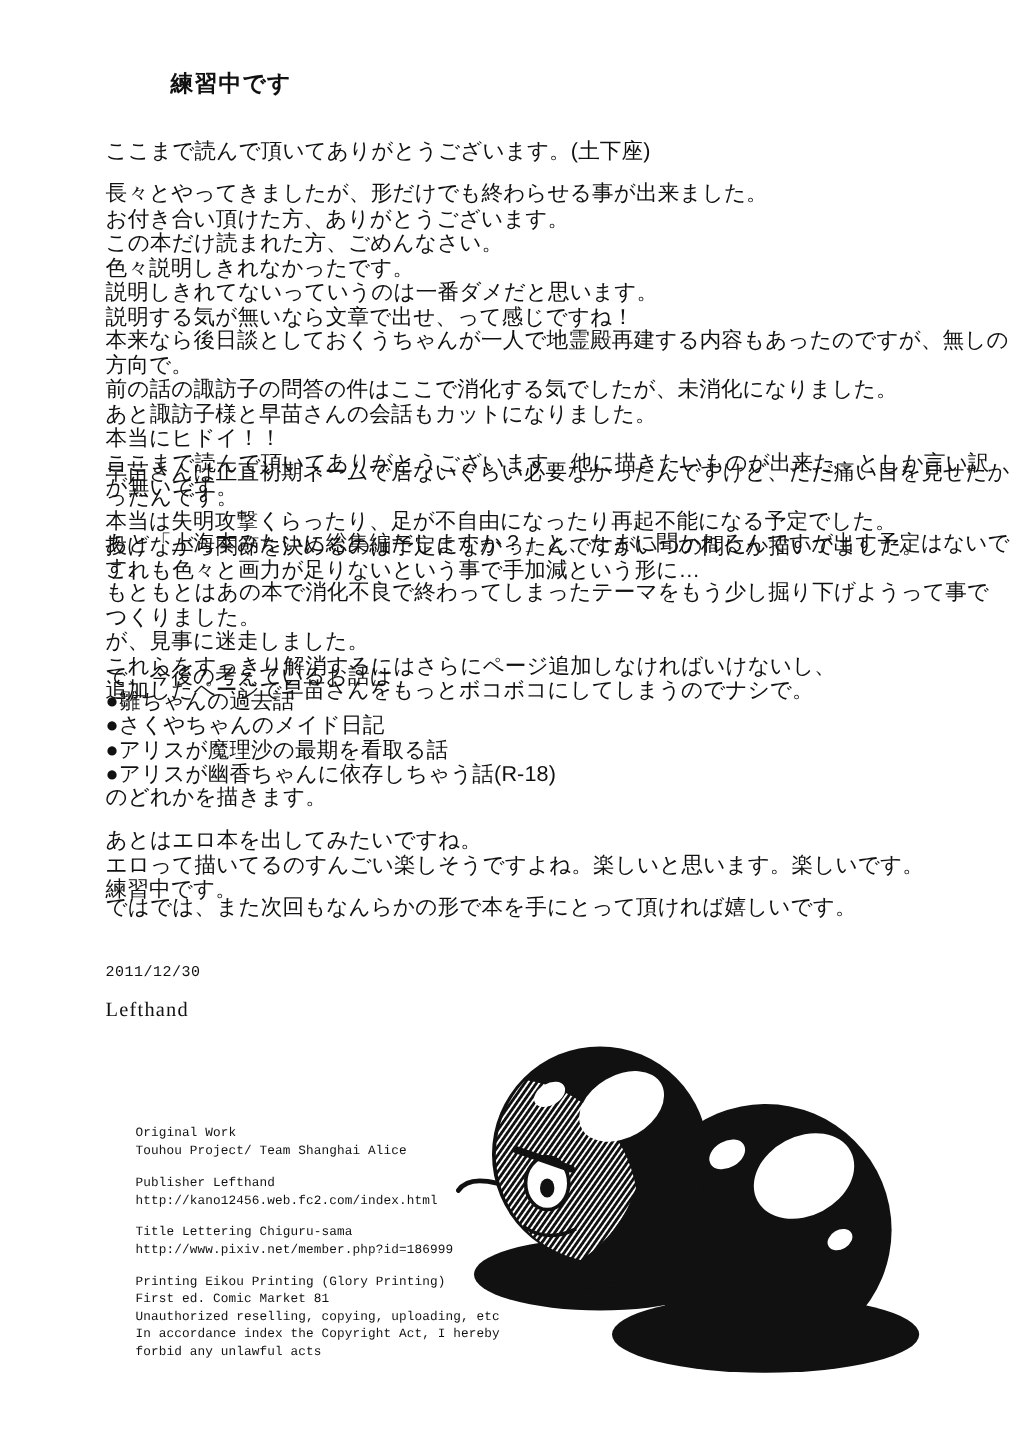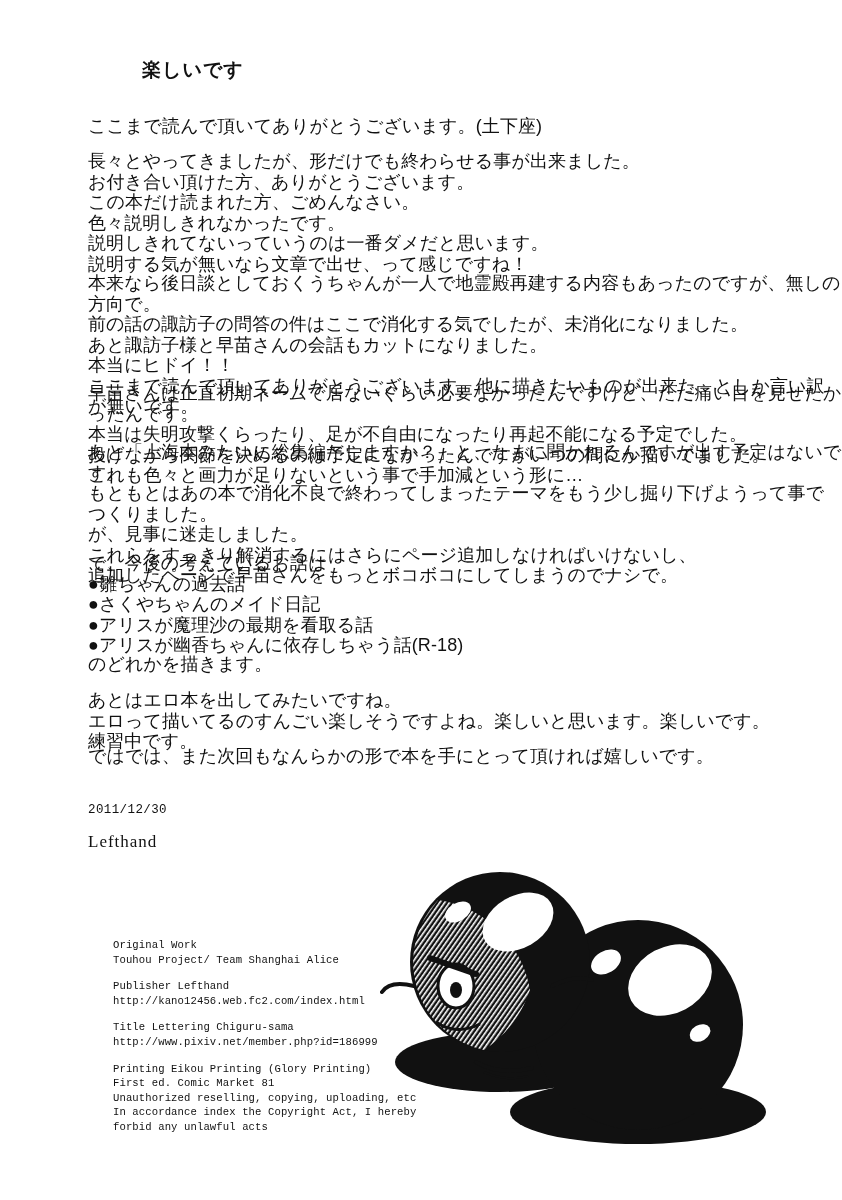--- a/index.html
+++ b/index.html
@@ -96,21 +96,21 @@
     top: 840px;
     width: 420px;
     height: 310px;
   }
 </style>
 </head>
 <body>
 
 <div class="page">
 
-  <div class="afterword-title">楽しいです</div>
+  <div class="afterword-title">練習中です</div>
 
   <div class="body-block b1">ここまで読んで頂いてありがとうございます。(土下座)</div>
   <div class="body-block b2">長々とやってきましたが、形だけでも終わらせる事が出来ました。
 お付き合い頂けた方、ありがとうございます。
 この本だけ読まれた方、ごめんなさい。
 色々説明しきれなかったです。
 説明しきれてないっていうのは一番ダメだと思います。
 説明する気が無いなら文章で出せ、って感じですね！</div>
   <div class="body-block b3">本来なら後日談としておくうちゃんが一人で地霊殿再建する内容もあったのですが、無しの方向で。
 前の話の諏訪子の問答の件はここで消化する気でしたが、未消化になりました。

